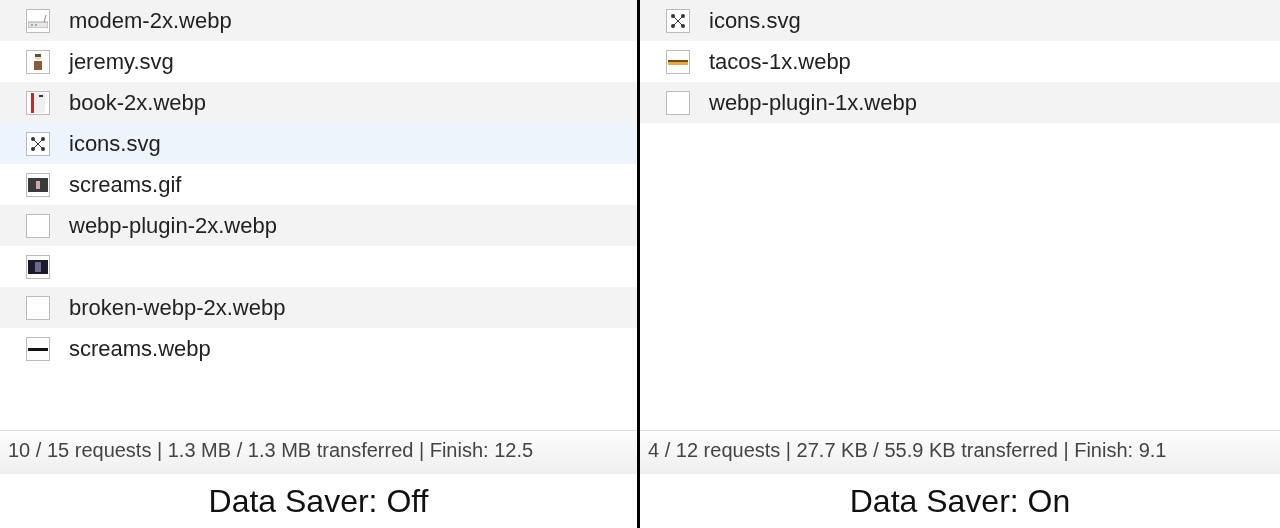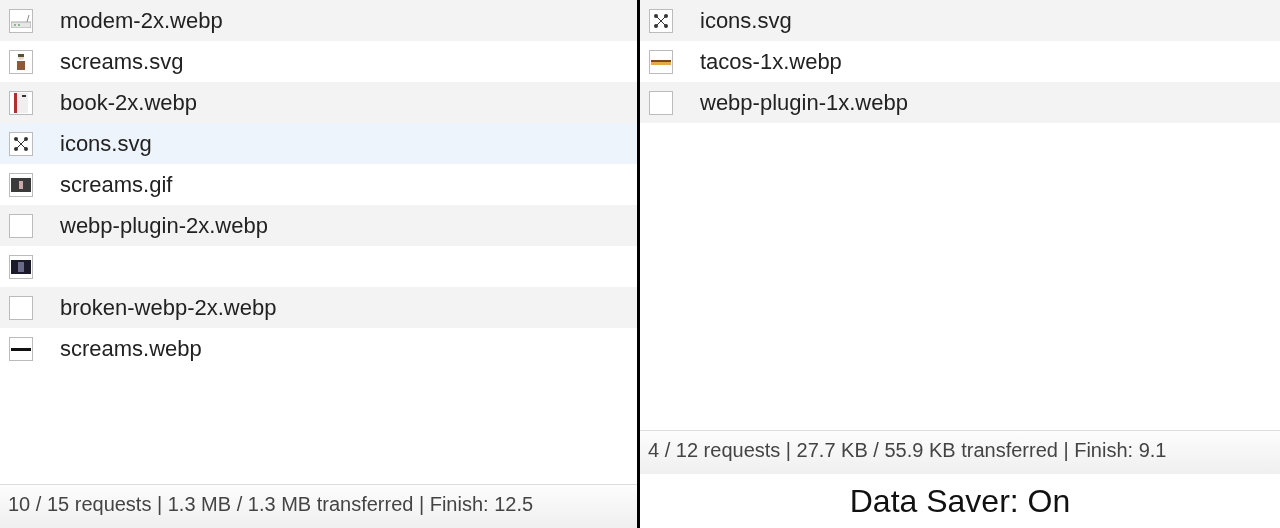--- a/index.html
+++ b/index.html
@@ -15,22 +15,22 @@
       width: 50%;
       display: flex;
       flex-direction: column;
     }
     .panel.left { border-right: 3px solid #000; }
     .rows { flex: 1; overflow: hidden; }
     .row {
       display: flex;
       align-items: center;
       height: 41px;
-      padding-left: 9px;
-      gap: 27px;
+      padding-left: 26px;
+      gap: 19px;
       font-size: 22px;
       color: #222;
     }
     .row.stripe { background: #f3f3f3; }
     .row.selected { background: #eef4fb; }
     .row .label { white-space: nowrap; }
     .thumb {
       width: 24px;
       height: 24px;
       border: 1px solid #bbb;
@@ -77,21 +77,21 @@
         <span class="label">modem-2x.webp</span>
       </div>
       <div class="row">
         <div class="thumb">
           <svg width="16" height="20" viewBox="0 0 16 20">
             <circle cx="8" cy="5" r="3" fill="#f3d7b8"></circle>
             <rect x="4" y="9" width="8" height="9" fill="#8a5a3a"></rect>
             <rect x="5" y="2" width="6" height="3" fill="#553"></rect>
           </svg>
         </div>
-        <span class="label">screams.svg</span>
+        <span class="label">jeremy.svg</span>
       </div>
       <div class="row stripe">
         <div class="thumb">
           <svg width="14" height="20" viewBox="0 0 14 20">
             <rect x="0" y="0" width="14" height="20" fill="#efefef"></rect>
             <rect x="0" y="0" width="3" height="20" fill="#b03030"></rect>
             <rect x="8" y="2" width="4" height="2" fill="#333"></rect>
           </svg>
         </div>
         <span class="label">book-2x.webp</span>
@@ -141,20 +141,21 @@
       <div class="row">
         <div class="thumb">
           <svg width="20" height="10" viewBox="0 0 20 10">
             <rect x="0" y="4" width="20" height="3" fill="#111"></rect>
           </svg>
         </div>
         <span class="label">screams.webp</span>
       </div>
     </div>
   <div class="status-bar">10 / 15 requests | 1.3 MB / 1.3 MB transferred | Finish: 12.5</div>
+  <div class="caption">Data Saver: Off</div>
 </div>
 
 <div class="panel right">
   <div class="rows" id="rows-right">
       <div class="row stripe">
         <div class="thumb">
           <svg width="20" height="20" viewBox="0 0 20 20">
             <circle cx="5" cy="5" r="2" fill="#333"></circle>
             <circle cx="15" cy="5" r="2" fill="#333"></circle>
             <circle cx="5" cy="15" r="2" fill="#333"></circle>

